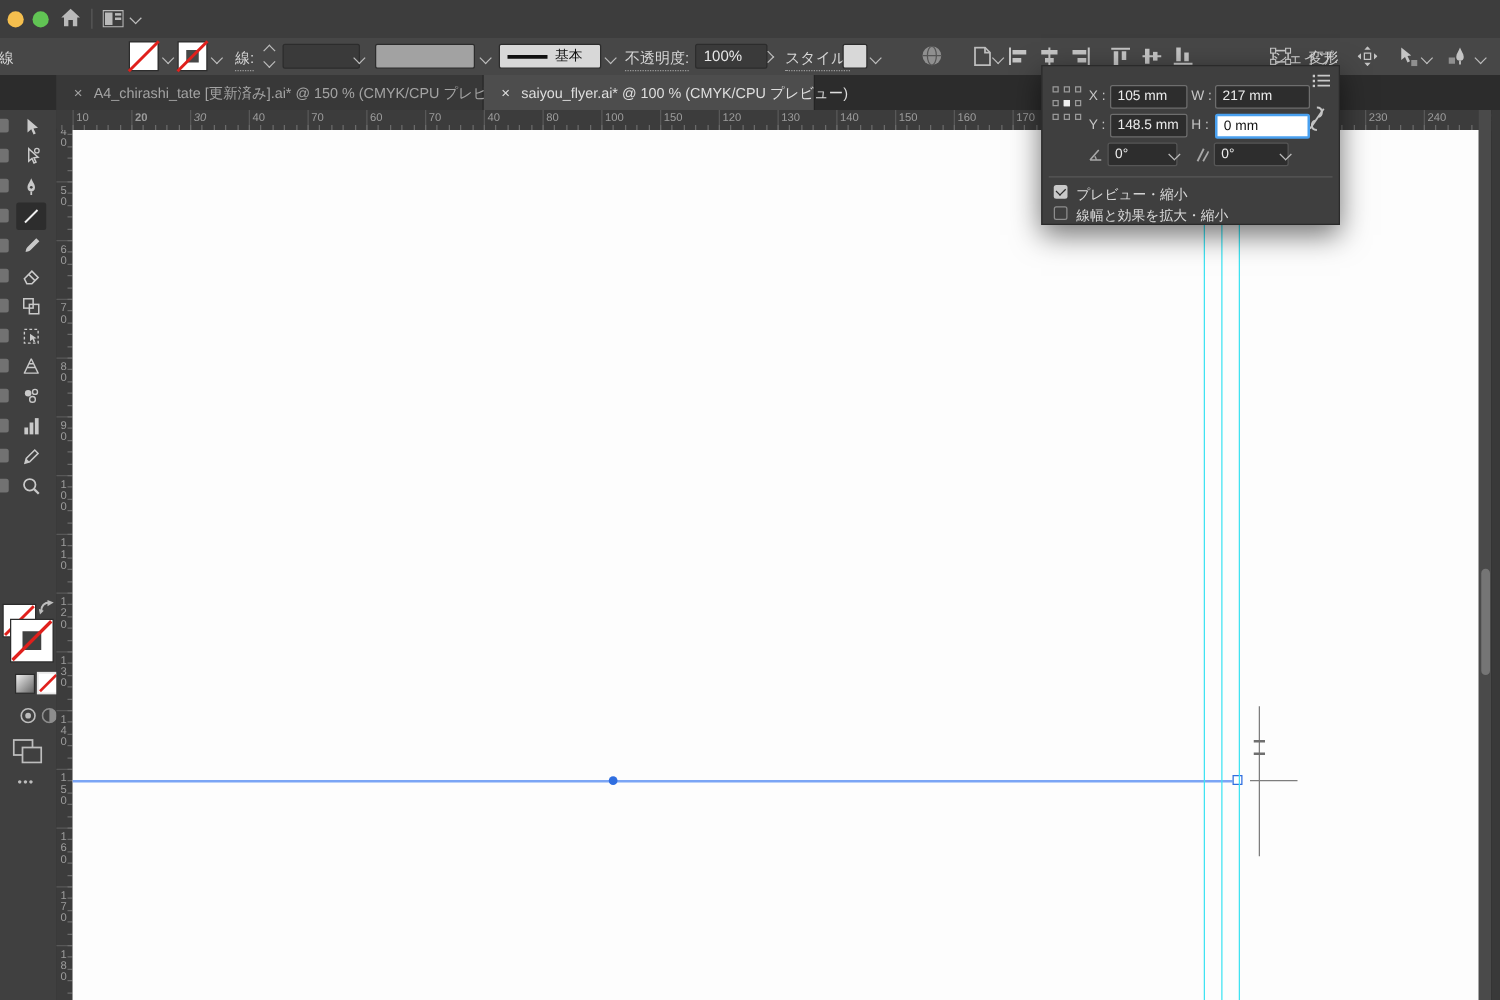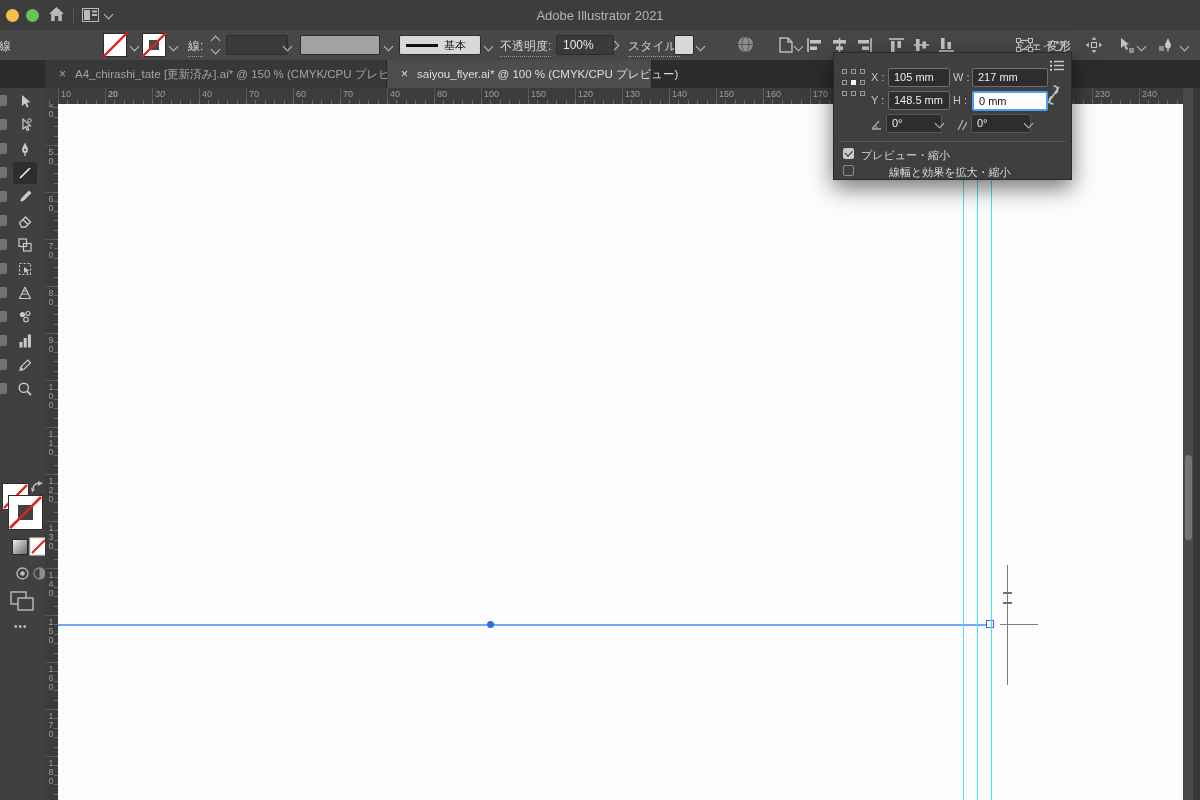--- a/index.html
+++ b/index.html
@@ -82,21 +82,20 @@
     <div class="abs tbar-sep" style="left:73px;"></div>
     <div class="abs" style="left:82px;top:8px;">
       <svg width="17" height="14" viewBox="0 0 17 14">
           <rect x="0.5" y="0.5" width="16" height="13" fill="none" stroke="#b9b9b9"></rect>
           <rect x="2" y="2" width="6" height="10" fill="#b9b9b9"></rect>
           <rect x="10" y="2.5" width="5" height="2" fill="#b9b9b9"></rect>
           <rect x="10" y="6" width="5" height="2" fill="#b9b9b9"></rect>
         </svg>
     </div>
     <div class="abs chev" style="left:105px;top:11px;"></div>
-    <div class="abs" id="title">Adobe Illustrator 2021</div>
   </div>
 
   <div class="abs" id="controlbar">
     <div class="abs cb-label" style="left:-13px;">直線</div>
 
     <div class="abs swatch" style="left:104px;">
       <svg class="redslash" width="26" height="26">
           <line x1="1" y1="25" x2="25" y2="1" stroke="#e0201c" stroke-width="2.4"></line>
         </svg>
     </div>
@@ -742,16 +741,16 @@
         </svg>
     </div>
     <div class="abs tp-select" style="left:137px;top:61px;width:48px;">0°</div>
     <div class="abs chev" style="left:191px;top:67px;"></div>
 
     <div class="abs" style="left:5px;top:88px;width:227px;height:1px;background:#585858;"></div>
 
     <div class="abs cbx on" id="cbx1" style="left:9px;top:95px;"></div>
     <div class="abs tp-label" style="left:27px;top:95px;color:#dadada;">プレビュー・縮小</div>
     <div class="abs cbx off" id="cbx2" style="left:9px;top:112px;"></div>
-    <div class="abs tp-label" style="left:27px;top:112px;color:#dadada;margin-left:28px;">線幅と効果を拡大・縮小</div>
+    <div class="abs tp-label" style="left:27px;top:112px;color:#dadada;">線幅と効果を拡大・縮小</div>
   </div>
 
 </div>
 
 </body></html>

